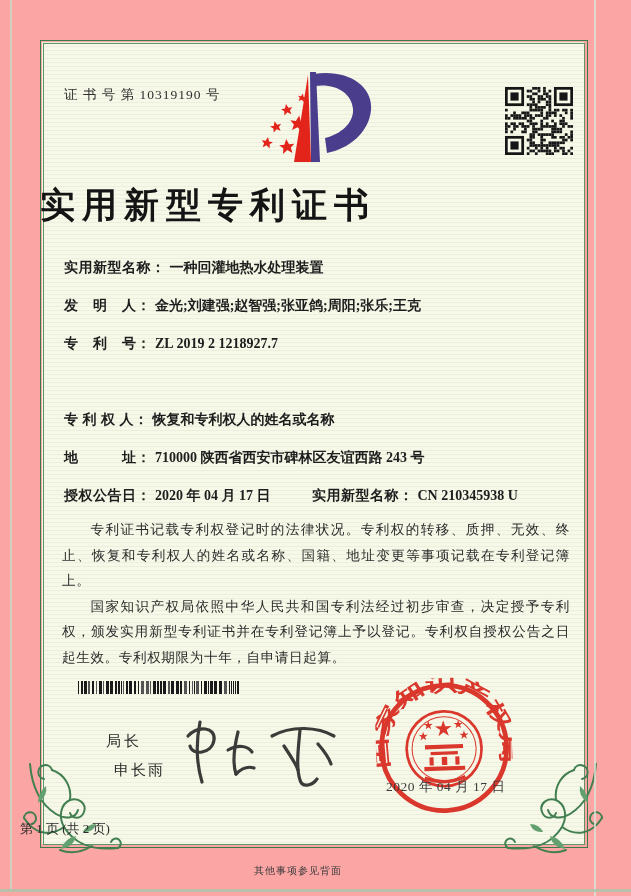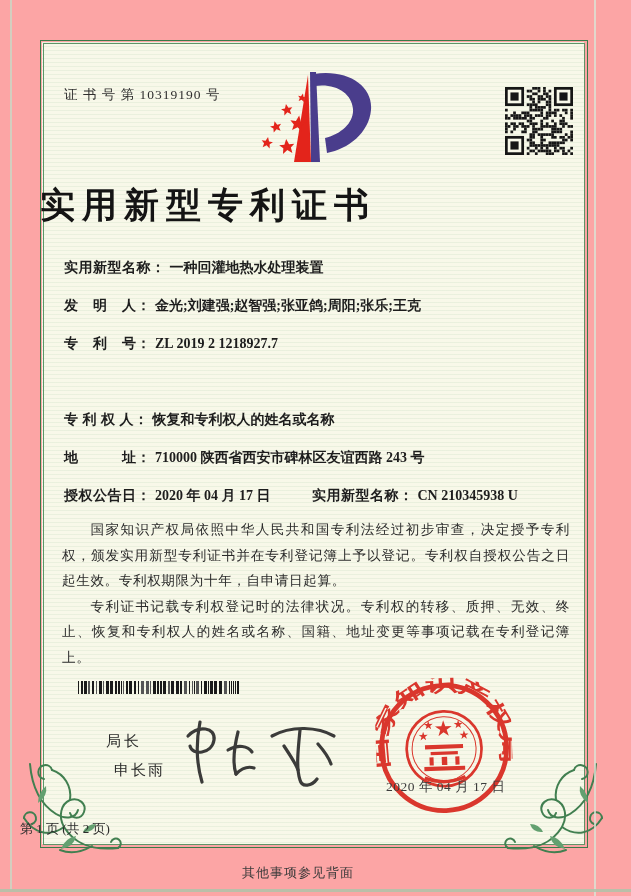--- a/index.html
+++ b/index.html
@@ -49,21 +49,21 @@
   
   .director-title{position:absolute;left:78px;top:732px;font-size:15px;letter-spacing:3px;color:#2a2a2a;margin-left:28px;}
   .director-name{position:absolute;left:78px;top:761px;font-size:15px;letter-spacing:2px;color:#2a2a2a;margin-left:36px;}
   .signature{position:absolute;left:172px;top:710px;width:175px;height:82px;}
   .seal{position:absolute;left:376px;top:678px;width:136px;height:136px;transform:rotate(-2deg);opacity:.93;}
   .seal-date{
     position:absolute;left:386px;top:778px;font-size:13.5px;letter-spacing:.5px;
     color:#3c3c3c;white-space:nowrap;
   }
   .page-info{position:absolute;left:20px;top:820px;width:546px;text-align:left;font-size:13px;color:#2c2c2c;}
-  .back-note{position:absolute;left:20px;top:864px;width:556px;text-align:center;font-size:13px;letter-spacing:1px;color:#3a3a3a;}
+  .back-note{position:absolute;left:20px;top:864px;width:556px;text-align:center;font-size:10px;letter-spacing:1px;color:#3a3a3a;}
 </style>
 </head>
 <body>
 
 <div class="page">
 
   <div class="guilloche"></div>
   <div class="frame">
     <div class="frame-inner"></div>
   </div>
@@ -379,22 +379,22 @@
     <span class="field-label">地　　　址：</span><span class="field-value">710000 陕西省西安市碑林区友谊西路 243 号</span>
   </div>
   <div class="field-row" style="top:487px">
     <span class="field-label">授权公告日：</span><span class="field-value">2020 年 04 月 17 日</span>
     <span class="grant-no">
       <span class="field-label">实用新型名称：</span><span class="field-value">CN 210345938 U</span>
     </span>
   </div>
 
   <div class="body-text">
+    <p>专利证书记载专利权登记时的法律状况。专利权的转移、质押、无效、终止、恢复和专利权人的姓名或名称、国籍、地址变更等事项记载在专利登记簿上。</p>
     <p>国家知识产权局依照中华人民共和国专利法经过初步审查，决定授予专利权，颁发实用新型专利证书并在专利登记簿上予以登记。专利权自授权公告之日起生效。专利权期限为十年，自申请日起算。</p>
-    <p>专利证书记载专利权登记时的法律状况。专利权的转移、质押、无效、终止、恢复和专利权人的姓名或名称、国籍、地址变更等事项记载在专利登记簿上。</p>
   </div>
 
   <svg class="barcode" id="barcode-svg" viewBox="0 0 162 13" preserveAspectRatio="none">
       <rect x="0" y="0" width="1" height="13" fill="#1a1a1a"></rect>
       <rect x="3" y="0" width="2" height="13" fill="#1a1a1a"></rect>
       <rect x="6" y="0" width="3" height="13" fill="#1a1a1a"></rect>
       <rect x="10" y="0" width="2" height="13" fill="#555"></rect>
       <rect x="14" y="0" width="2" height="13" fill="#1a1a1a"></rect>
       <rect x="18" y="0" width="1" height="13" fill="#555"></rect>
       <rect x="21" y="0" width="3" height="13" fill="#1a1a1a"></rect>

